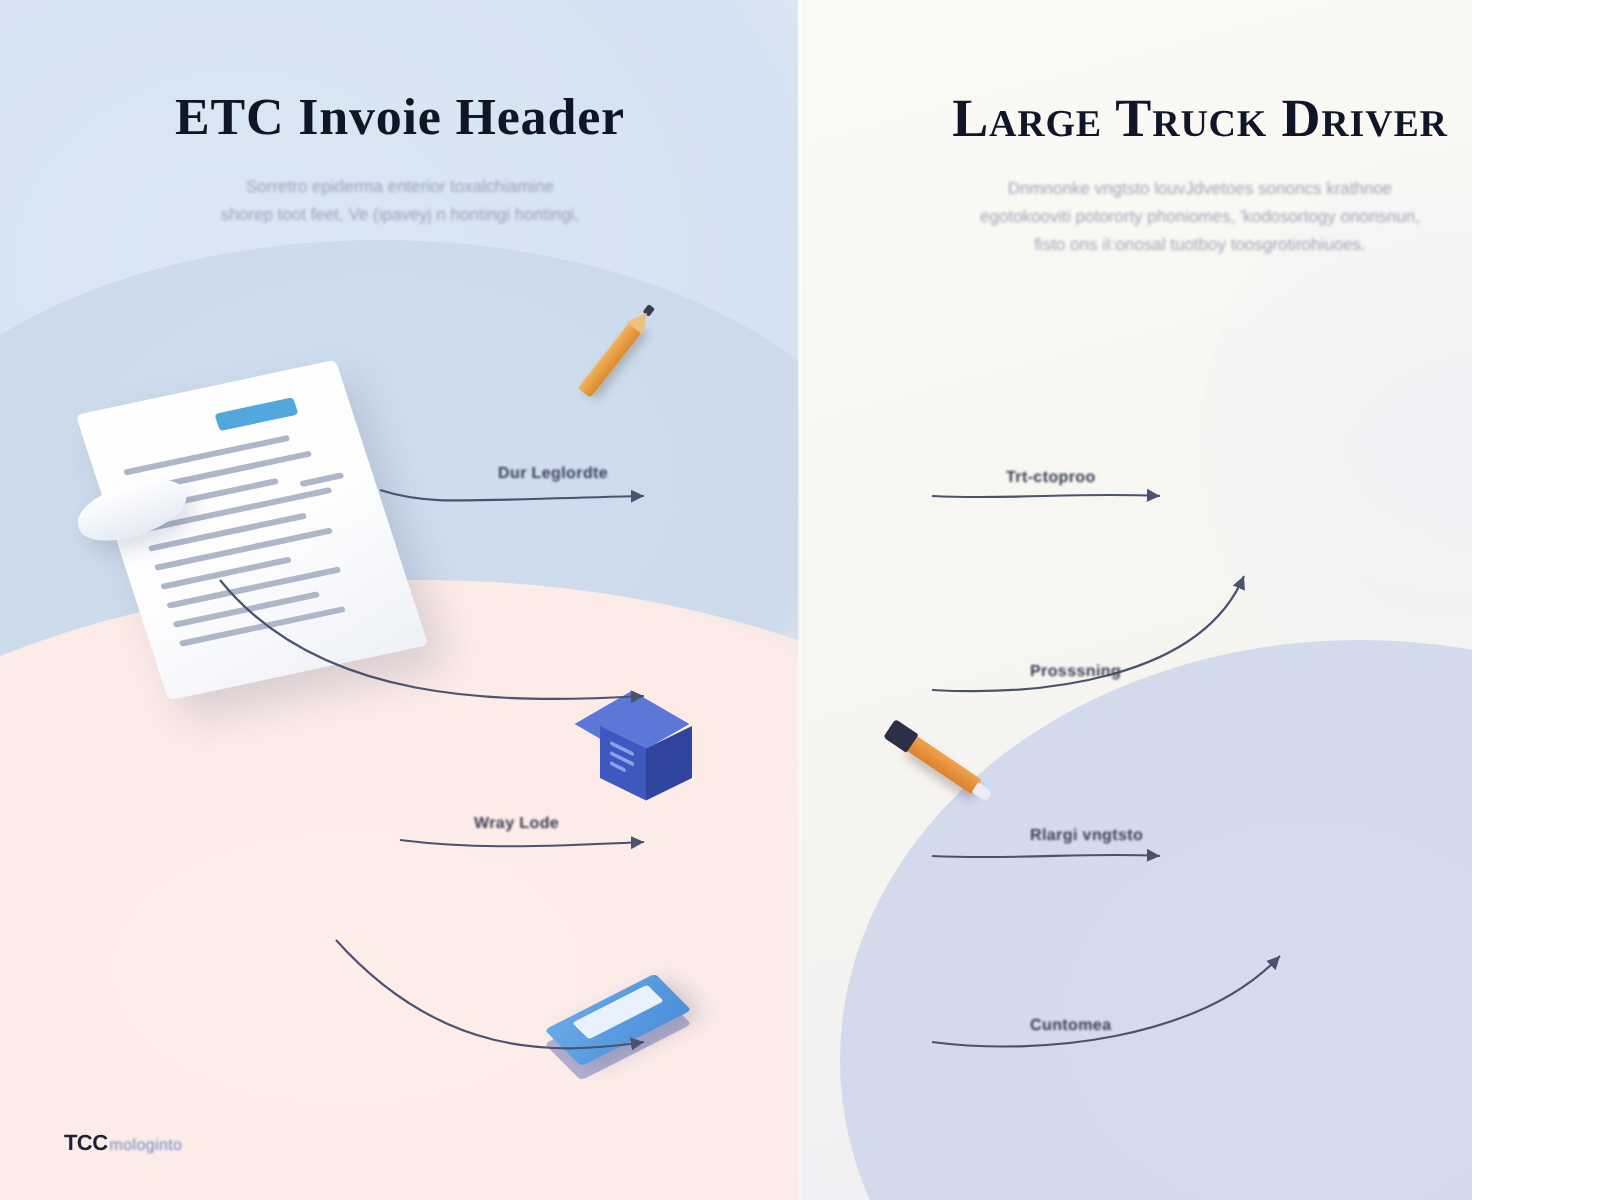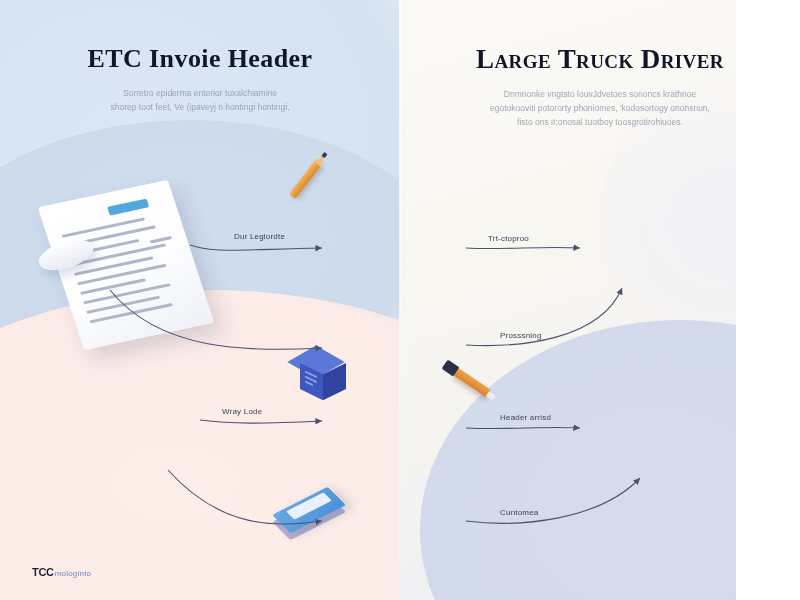--- a/index.html
+++ b/index.html
@@ -117,25 +117,26 @@
     position: absolute;
     left: 0; top: 0;
     width: 800px; height: 600px;
     z-index: 8;
     pointer-events: none;
   }
   .arrow-label {
     position: absolute;
     z-index: 9;
     font-size: 8px;
-    font-weight: normal;
+    font-weight: bold;
     color: #3a4158;
     white-space: nowrap;
     filter: blur(0.55px);
     letter-spacing: .2px;
+    margin-left: 15px;
   }
 
   
   .art { position: absolute; z-index: 7; }
 
   
   .doc {
     position: relative;
     width: 150px;
     height: 160px;
@@ -357,21 +358,21 @@
       <path d="M580,428 C 545,426 510,430 466,428" marker-start="url(#al)"></path>
 
       <path d="M640,478 C 600,520 520,528 466,521" marker-start="url(#al)"></path>
     </g>
   </svg>
 
   <div class="arrow-label" style="left:234px; top:232px;">Dur Leglordte</div>
   <div class="arrow-label" style="left:222px; top:407px;">Wray Lode</div>
   <div class="arrow-label" style="left:488px; top:234px;">Trt-ctoproo</div>
   <div class="arrow-label" style="left:500px; top:331px;">Prosssning</div>
-  <div class="arrow-label" style="left:500px; top:413px;">Header arrisd</div>
+  <div class="arrow-label" style="left:500px; top:413px;">Rlargi vngtsto</div>
   <div class="arrow-label" style="left:500px; top:508px;">Cuntomea</div>
 
   <div class="art doc" style="left:60px; top:190px;">
     <div class="page">
       <div class="hl" style="left:66px; top:14px; width:40px;"></div>
       <div class="ln" style="left:14px; top:32px; width:84px;"></div>
       <div class="ln" style="left:14px; top:42px; width:92px;"></div>
       <div class="ln" style="left:14px; top:52px; width:72px;"></div>
       <div class="ln" style="left:14px; top:62px; width:96px;"></div>
       <div class="ln" style="left:14px; top:72px; width:80px;"></div>

